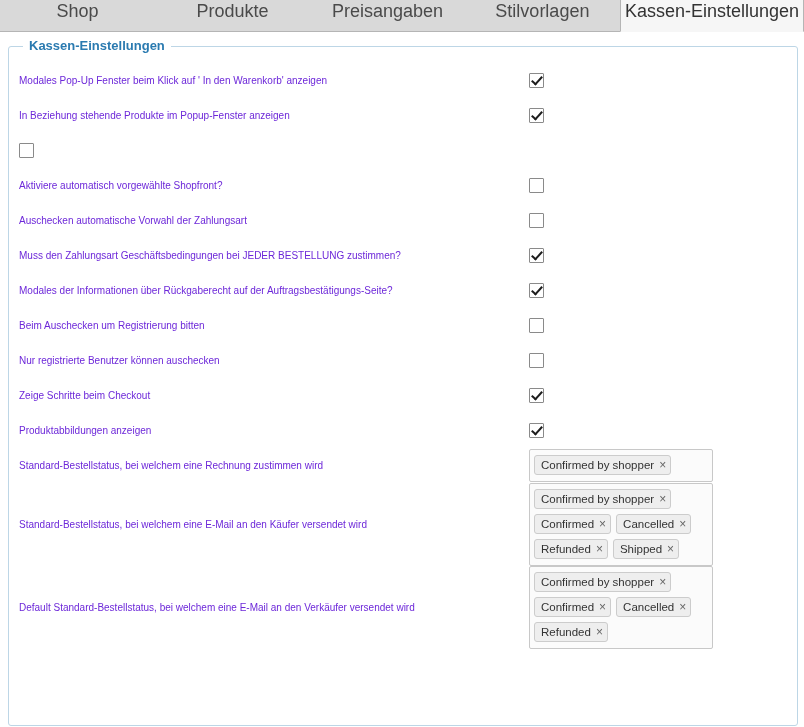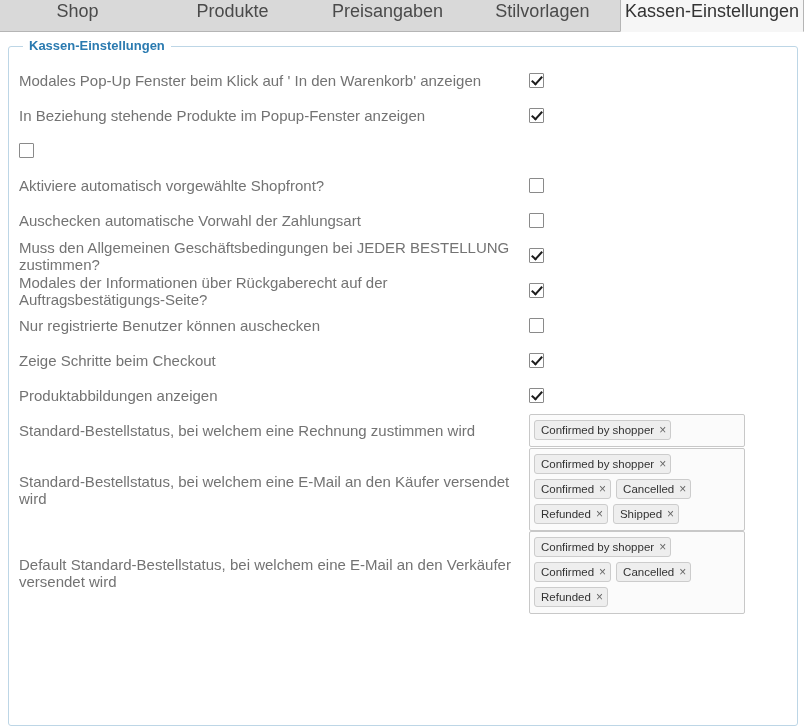--- a/index.html
+++ b/index.html
@@ -70,22 +70,22 @@
 
   
   .row {
     display: flex;
     align-items: center;
     min-height: 35px;
   }
   .row-label {
     width: 510px;
     flex: 0 0 510px;
-    font-size: 15px;
-    color: #737373;
+    font-size: 10px;
+    color: #6d28d9;
     padding-right: 8px;
     box-sizing: border-box;
   }
   .row-control {
     flex: 1 1 auto;
     display: flex;
     align-items: center;
   }
 
   
@@ -109,21 +109,21 @@
     border: solid #1d1d1d;
     border-width: 0 2px 2px 0;
     transform: rotate(42deg);
   }
 
   
   .row.tokens {
     align-items: center;
   }
   .tokenbox {
-    width: 216px;
+    width: 184px;
     border: 1px solid #c8c8c8;
     background: #fbfbfb;
     border-radius: 2px;
     padding: 5px 4px 6px 4px;
     box-sizing: border-box;
     display: flex;
     flex-wrap: wrap;
     gap: 5px;
     cursor: text;
   }
@@ -189,33 +189,39 @@
   </div>
 
   <div class="row">
     <div class="row-label">Auschecken automatische Vorwahl der Zahlungsart</div>
     <div class="row-control">
       <div class="checkbox"></div>
     </div>
   </div>
 
   <div class="row">
-    <div class="row-label">Muss den Allgemeinen Geschäftsbedingungen bei JEDER BESTELLUNG zustimmen?</div>
+    <div class="row-label">Muss den Zahlungsart Geschäftsbedingungen bei JEDER BESTELLUNG zustimmen?</div>
     <div class="row-control">
       <div class="checkbox checked"></div>
     </div>
   </div>
 
   <div class="row">
     <div class="row-label">Modales der Informationen über Rückgaberecht auf der Auftragsbestätigungs-Seite?</div>
     <div class="row-control">
       <div class="checkbox checked"></div>
     </div>
   </div>
 
+  <div class="row">
+    <div class="row-label">Beim Auschecken um Registrierung bitten</div>
+    <div class="row-control">
+      <div class="checkbox"></div>
+    </div>
+  </div>
 
   <div class="row">
     <div class="row-label">Nur registrierte Benutzer können auschecken</div>
     <div class="row-control">
       <div class="checkbox"></div>
     </div>
   </div>
 
   <div class="row">
     <div class="row-label">Zeige Schritte beim Checkout</div>

